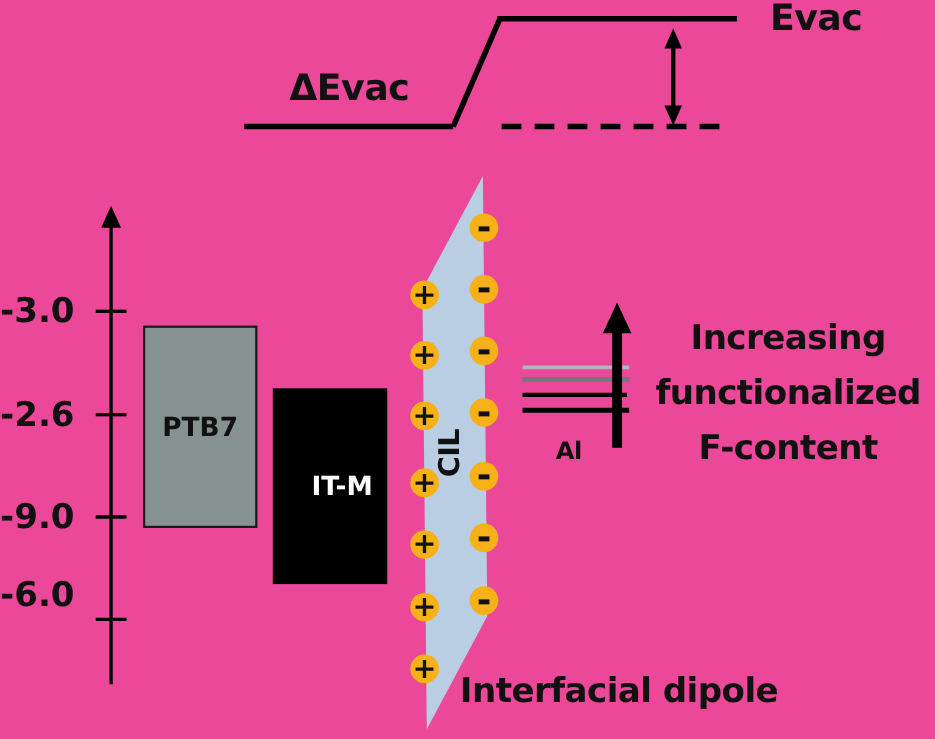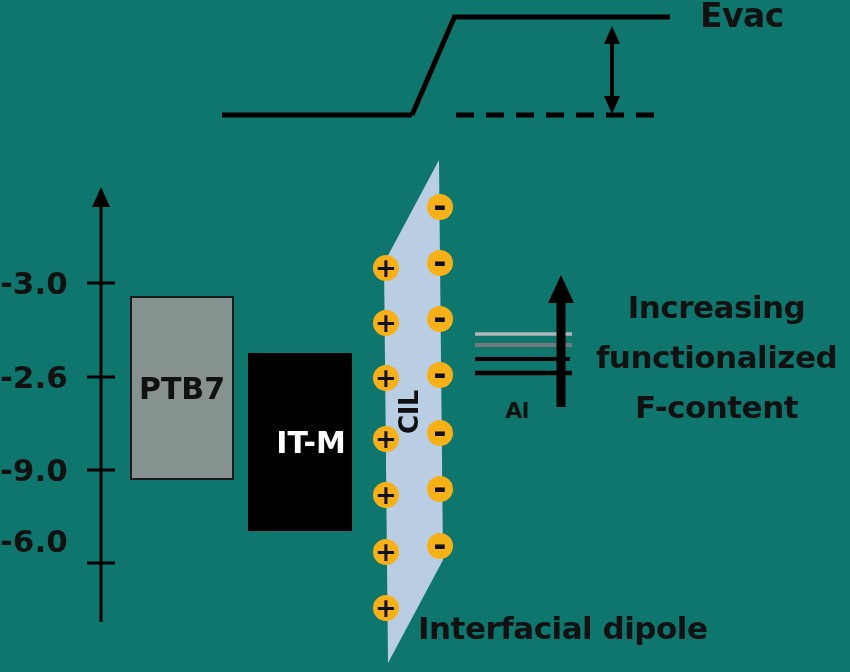--- a/index.html
+++ b/index.html
@@ -1,25 +1,25 @@
 <!DOCTYPE html>
 <html><head>
 <meta charset="utf-8">
 <style>
   html,body{margin:0;padding:0;background:#fff;}
   #canvas{
-    position:relative;width:850px;height:672px;background:#0f766e;overflow:hidden;
+    position:relative;width:850px;height:672px;background:#ec4899;overflow:hidden;
     font-family:"DejaVu Sans","Liberation Sans",sans-serif;font-weight:bold;color:#111;
   }
   #lineart{position:absolute;left:0;top:0;width:850px;height:672px;}
   .lbl{position:absolute;white-space:nowrap;letter-spacing:-0.5px;}
   .evac{left:700px;top:-4px;font-size:33px;}
   .devac{left:263px;top:60px;font-size:33px;}
   .axis-lbl{left:0px;width:62px;text-align:center;font-size:31px;height:42px;line-height:42px;position:absolute;}
-  .boxlbl{position:absolute;display:flex;align-items:center;justify-content:center;font-size:30px;border-radius:30px;}
+  .boxlbl{position:absolute;display:flex;align-items:center;justify-content:center;font-size:24px;border-radius:30px;}
   .ptb7{left:131px;top:297px;width:102px;height:182px;color:#111;}
   .itm{left:248px;top:353px;width:104px;height:178px;color:#fff;margin-left:11px;}
   .cil{left:383px;top:386px;width:52px;height:52px;line-height:52px;text-align:center;
        font-size:26px;transform:rotate(-90deg);}
   .al{left:493px;top:398px;width:48px;text-align:center;font-size:22px;}
   .inc{left:583px;top:282px;width:267px;text-align:center;font-size:31px;line-height:50px;white-space:nowrap;}
   .dipole{left:418px;top:610px;font-size:31px;}
   .charge{
     position:absolute;width:26px;height:26px;border-radius:50%;
     display:flex;align-items:center;justify-content:center;
@@ -60,20 +60,21 @@
     <path d="M475 334 H572" stroke-width="3.5" fill="none" stroke="#AEB6BB"></path>
     <path d="M475 345 H572" stroke-width="4" fill="none" stroke="#6F797E"></path>
     <path d="M475 359 H570" stroke-width="4" fill="none" stroke="#000000"></path>
     <path d="M475 373 H572" stroke-width="4.5" fill="none" stroke="#000000"></path>
 
     <path d="M561 407 V301" stroke="#000" stroke-width="9" fill="none"></path>
     <polygon points="561,275 548,303 574,303" fill="#000"></polygon>
   </svg>
 
   <div class="lbl evac">Evac</div>
+  <div class="lbl devac">ΔEvac</div>
 
   <div id="axis-labels">
       <div class="axis-lbl" style="top: 262px;">-3.0</div>
       <div class="axis-lbl" style="top: 356px;">-2.6</div>
       <div class="axis-lbl" style="top: 449px;">-9.0</div>
       <div class="axis-lbl" style="top: 520px;">-6.0</div>
     </div>
 
   <div class="boxlbl ptb7">PTB7</div>
   <div class="boxlbl itm">IT-M</div>

